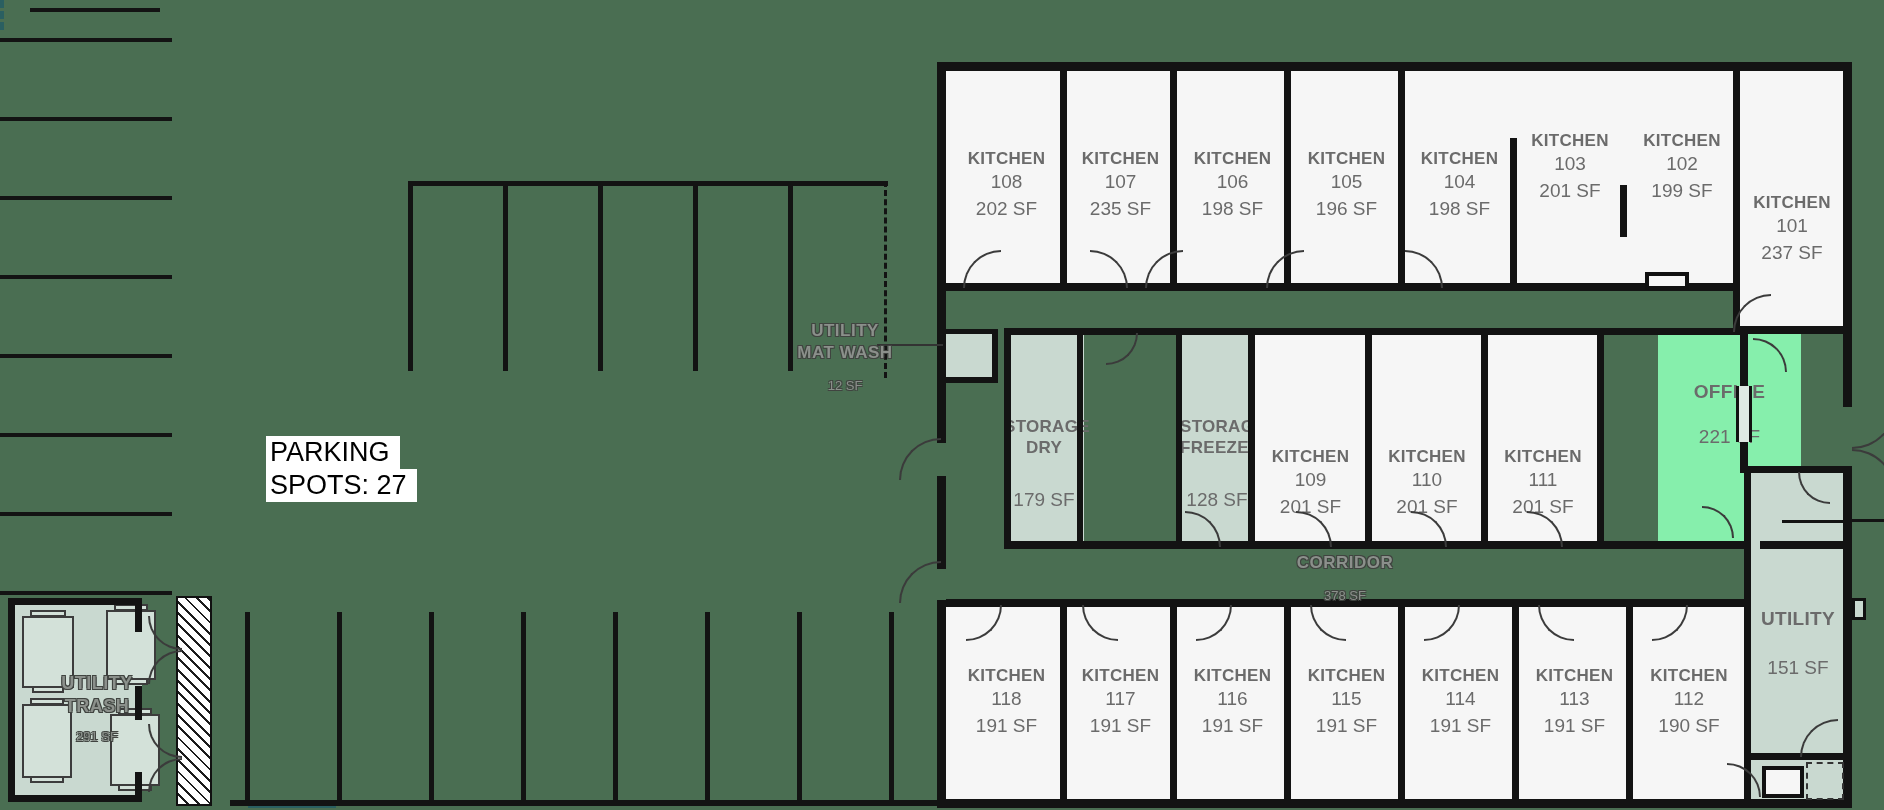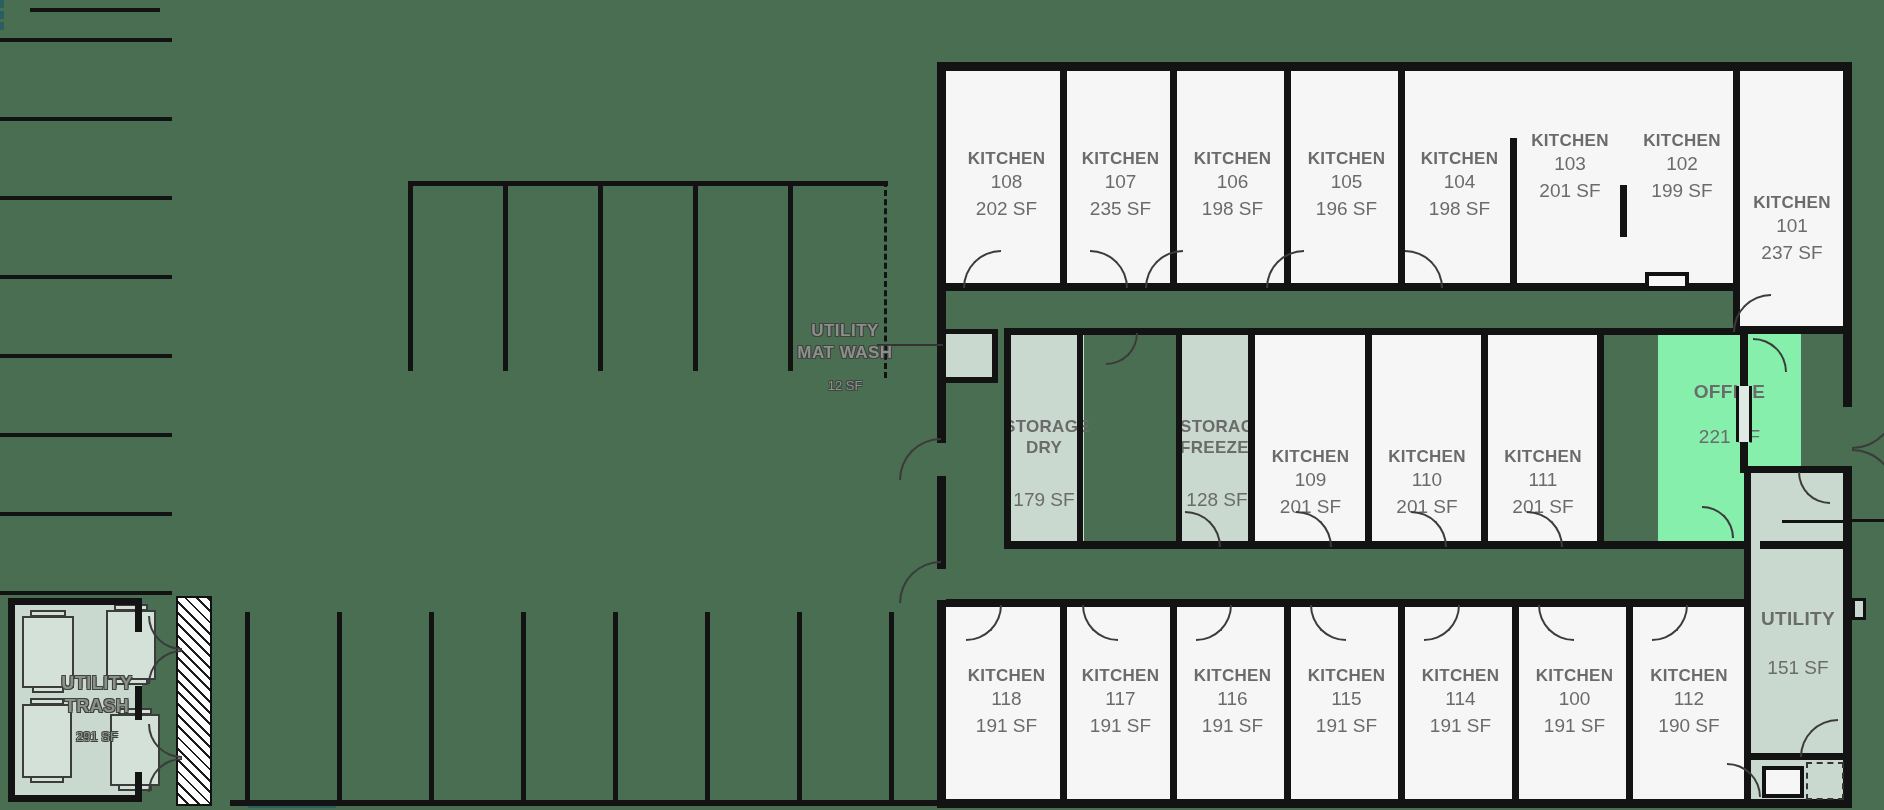--- a/index.html
+++ b/index.html
@@ -48,27 +48,35 @@
   <div class="overlay" style="left:1645px;top:272px;width:44px;height:18px;background:#f6f6f6;border:4px solid #111;"></div>
 
   <div class="overlay" style="left:1852px;top:598px;width:14px;height:22px;background:#c9d9d0;border:3px solid #111;"></div>
 
   <div class="overlay" style="left:1782px;top:520px;width:62px;height:3px;background:#131313;"></div>
   <div class="overlay" style="left:1852px;top:519px;width:32px;height:3px;background:#131313;"></div>
 
   <div class="overlay" style="left:1762px;top:766px;width:42px;height:32px;background:#f6f6f6;border:4px solid #111;"></div>
   <div class="overlay" style="left:1806px;top:762px;width:38px;height:38px;border:2px dashed #333;"></div>
 
+  <div class="lbl parkbox" style="left:266px;top:436px;text-align:left;">
+    <span>PARKING</span>
+    <span>SPOTS: 27</span>
+  </div>
 
   <div class="lbl" style="left:740px;top:320px;width:210px;">
     <span class="etch etchname">UTILITY
 MAT WASH</span>
     <span class="etch etcharea">12 SF</span>
   </div>
 
+  <div class="lbl" style="left:1250px;top:552px;width:190px;">
+    <span class="etch etchname">CORRIDOR</span>
+    <span class="etch etcharea">378 SF</span>
+  </div>
 
   <div class="lbl" style="left:40px;top:672px;width:114px;">
     <span class="etch etchname" style="font-size:18px;">UTILITY
 TRASH</span>
     <span class="etch etcharea" style="margin-top:10px;">291 SF</span>
   </div>
 
 <div class="room" style="left: 8px; top: 598px; width: 134px; height: 204px; background: rgb(201, 217, 208);"></div>
     <div class="room" style="left: 946px; top: 66px; width: 121px; height: 225px; background: rgb(246, 246, 246);">
       <div class="rlabel" style="top: 82px;">
@@ -207,21 +215,21 @@
     <div class="room" style="left: 1402px; top: 599px; width: 117px; height: 207px; background: rgb(246, 246, 246);">
       <div class="rlabel" style="top: 66px;">
         <span class="rname">KITCHEN</span>
         <span class="rnum">114</span>
         <span class="rarea">191 SF</span>
       </div>
     </div>
     <div class="room" style="left: 1516px; top: 599px; width: 117px; height: 207px; background: rgb(246, 246, 246);">
       <div class="rlabel" style="top: 66px;">
         <span class="rname">KITCHEN</span>
-        <span class="rnum">100</span>
+        <span class="rnum">113</span>
         <span class="rarea">191 SF</span>
       </div>
     </div>
     <div class="room" style="left: 1630px; top: 599px; width: 118px; height: 207px; background: rgb(246, 246, 246);">
       <div class="rlabel" style="top: 66px;">
         <span class="rname">KITCHEN</span>
         <span class="rnum">112</span>
         <span class="rarea">190 SF</span>
       </div>
     </div>

